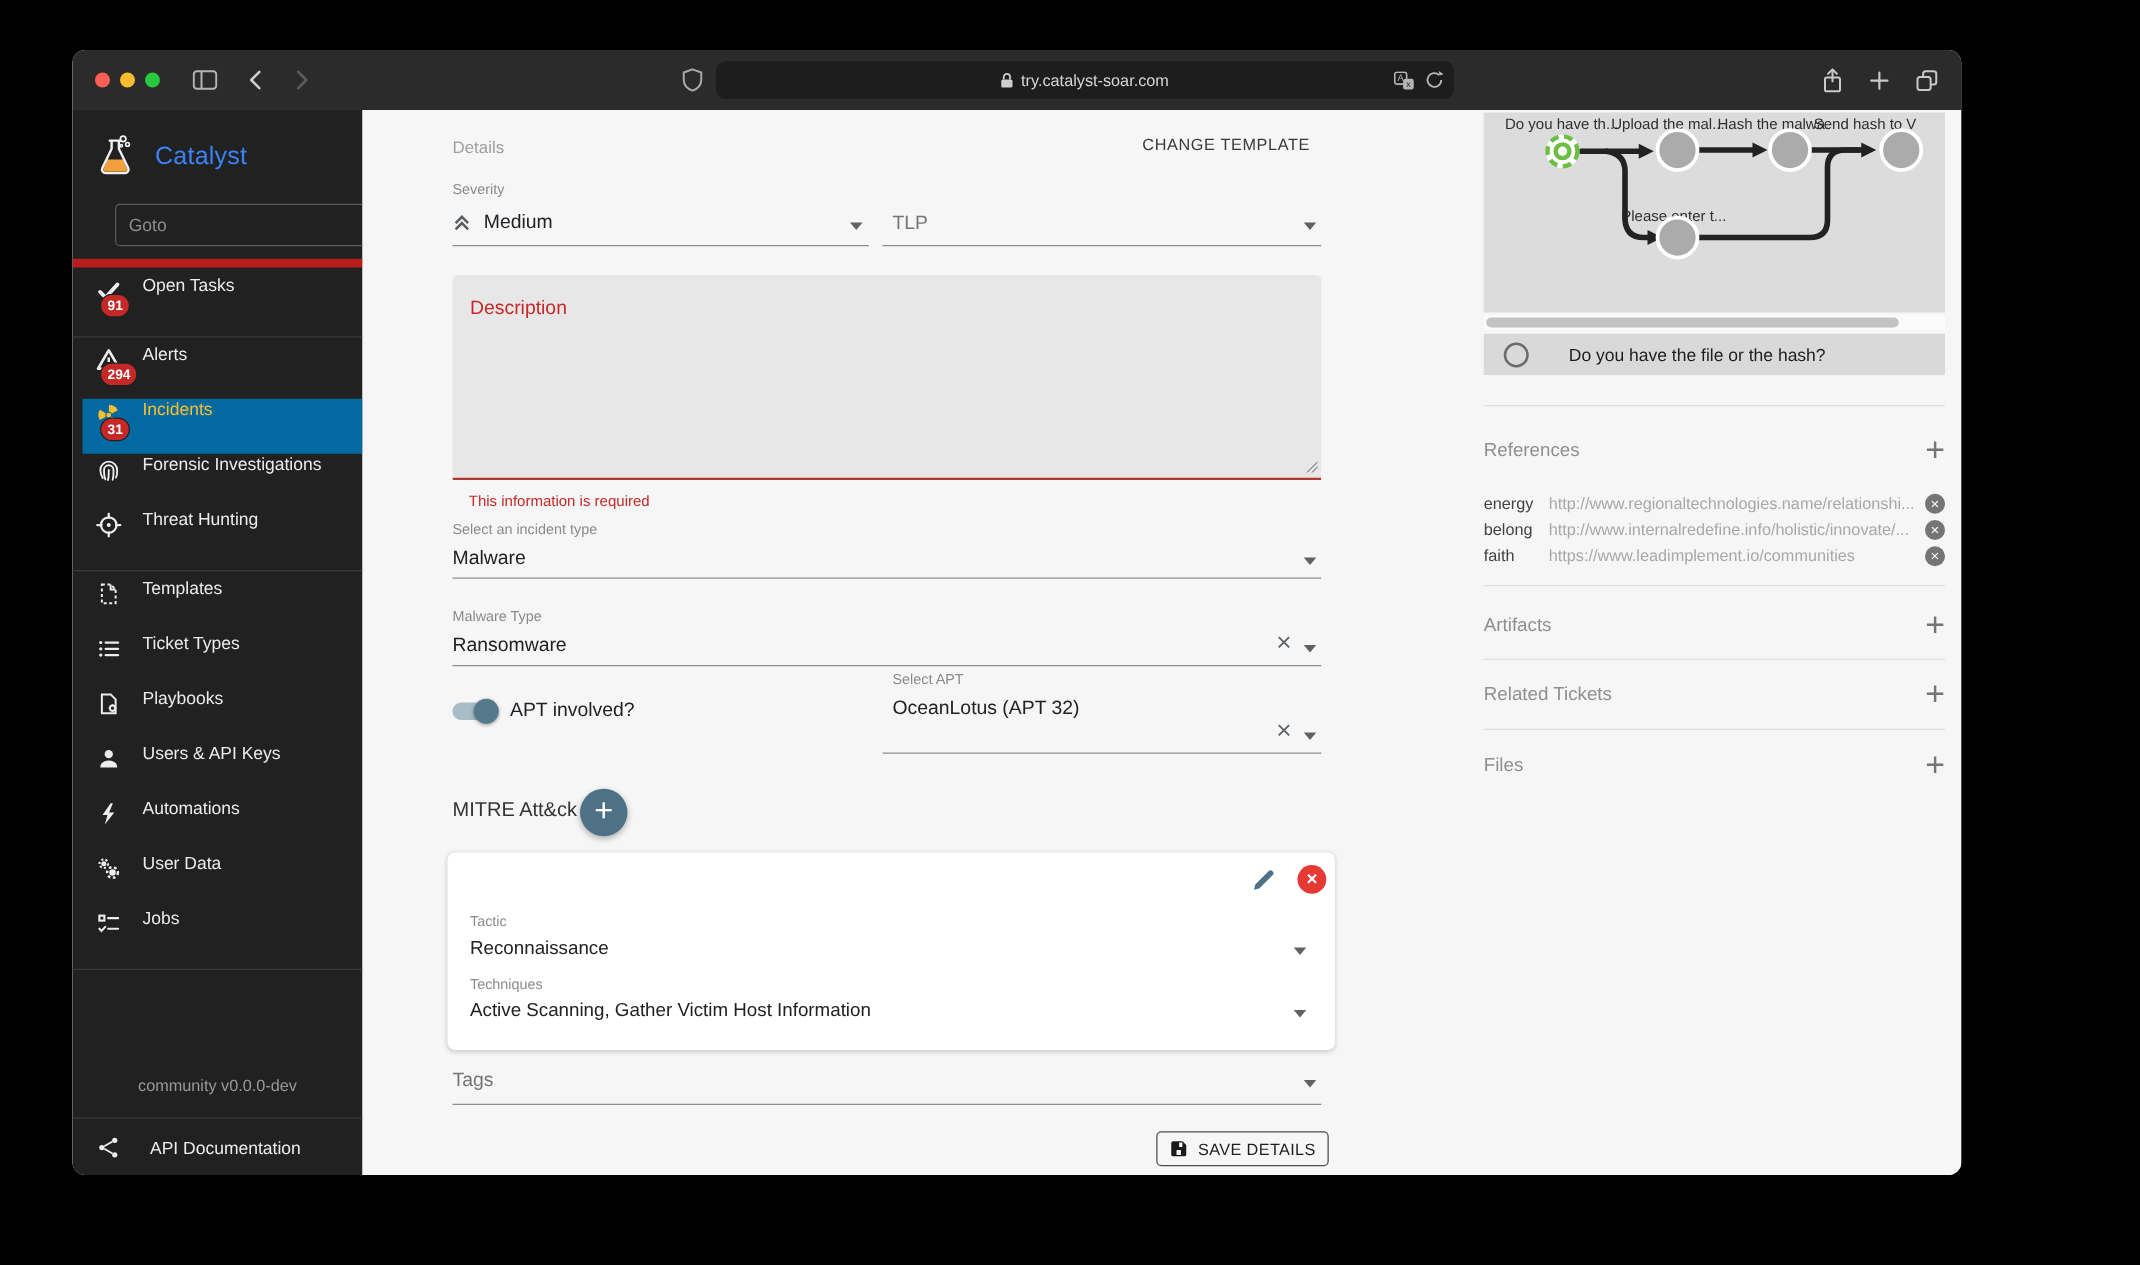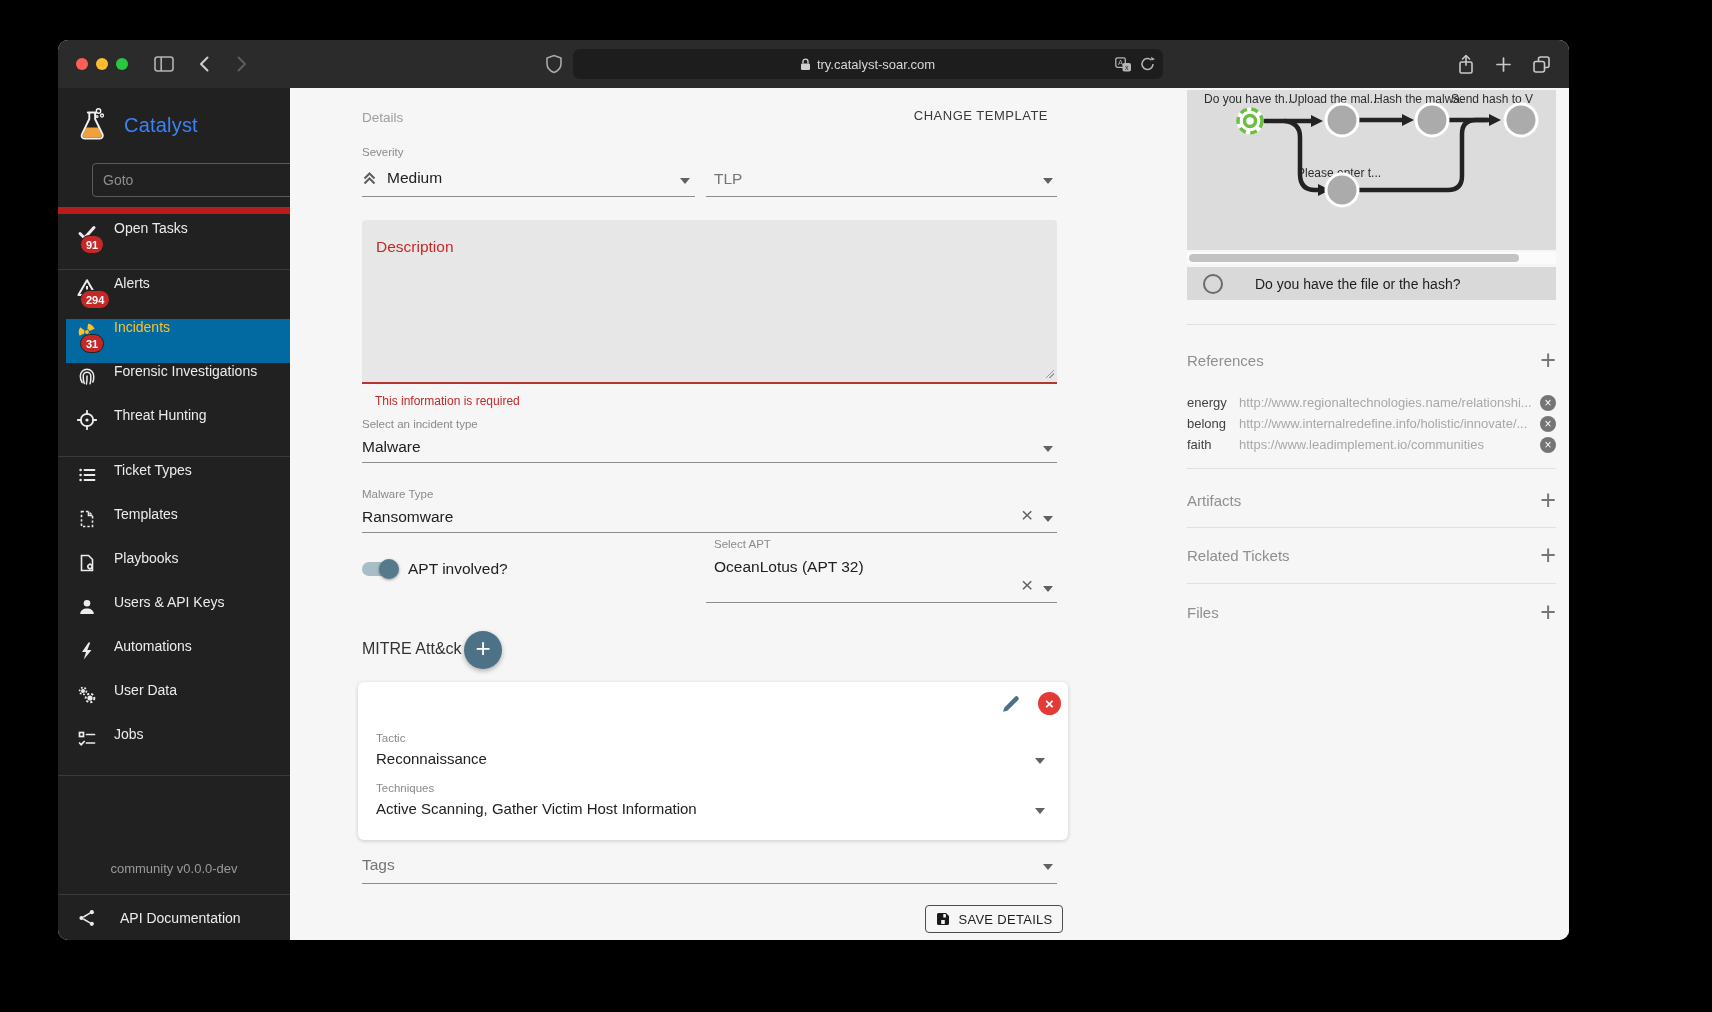--- a/index.html
+++ b/index.html
@@ -288,38 +288,38 @@
                 <circle cx="10" cy="10" r="1.6" fill="#ececec" stroke="none"></circle>
                 <path d="M10 0.8v3.4M10 15.8v3.4M0.8 10h3.4M15.8 10h3.4"></path>
               </svg>
           </span>
           <span>Threat Hunting</span>
         </div>
         <div class="nav-div"></div>
 
         <div class="nav-item">
           <span class="nav-icon">
+            <svg width="22" height="20" viewBox="0 0 20 20" fill="none" stroke="#ececec" stroke-width="1.6">
+                <path d="M4.5 2.5h7l4 4v11h-11z" stroke-dasharray="2.4 2"></path>
+                <path d="M11.5 2.5v4h4"></path>
+              </svg>
+          </span>
+          <span>Templates</span>
+        </div>
+
+        <div class="nav-item">
+          <span class="nav-icon">
             <svg width="22" height="20" viewBox="0 0 20 20" stroke="#ececec" stroke-width="1.8" stroke-linecap="round">
                 <path d="M7.5 5h10M7.5 10h10M7.5 15h10"></path>
                 <circle cx="3.6" cy="5" r="1.3" fill="#ececec" stroke="none"></circle>
                 <circle cx="3.6" cy="10" r="1.3" fill="#ececec" stroke="none"></circle>
                 <circle cx="3.6" cy="15" r="1.3" fill="#ececec" stroke="none"></circle>
               </svg>
           </span>
           <span>Ticket Types</span>
-        </div>
-
-        <div class="nav-item">
-          <span class="nav-icon">
-            <svg width="22" height="20" viewBox="0 0 20 20" fill="none" stroke="#ececec" stroke-width="1.6">
-                <path d="M4.5 2.5h7l4 4v11h-11z" stroke-dasharray="2.4 2"></path>
-                <path d="M11.5 2.5v4h4"></path>
-              </svg>
-          </span>
-          <span>Templates</span>
         </div>
 
         <div class="nav-item">
           <span class="nav-icon">
             <svg width="22" height="20" viewBox="0 0 20 20" fill="none" stroke="#ececec" stroke-width="1.6">
                 <path d="M4.5 2.5h7l4 4v11h-11z"></path>
                 <circle cx="13" cy="13.5" r="2.1" stroke-width="1.5"></circle>
                 <path d="M13 10.3v1M13 15.7v1M10 13.5h1M15 13.5h1" stroke-width="1.4"></path>
               </svg>
           </span>

